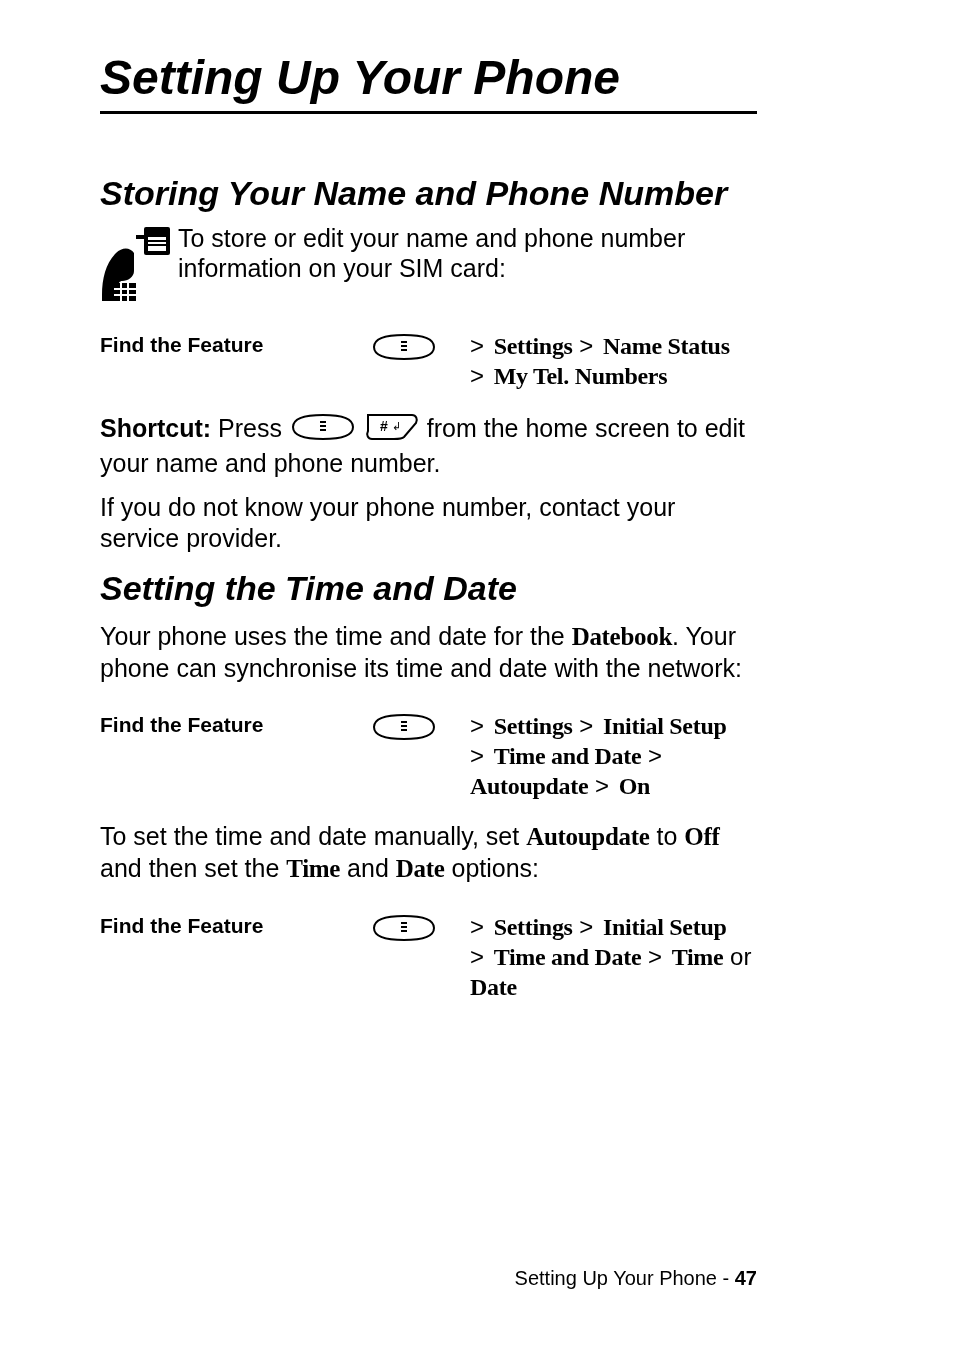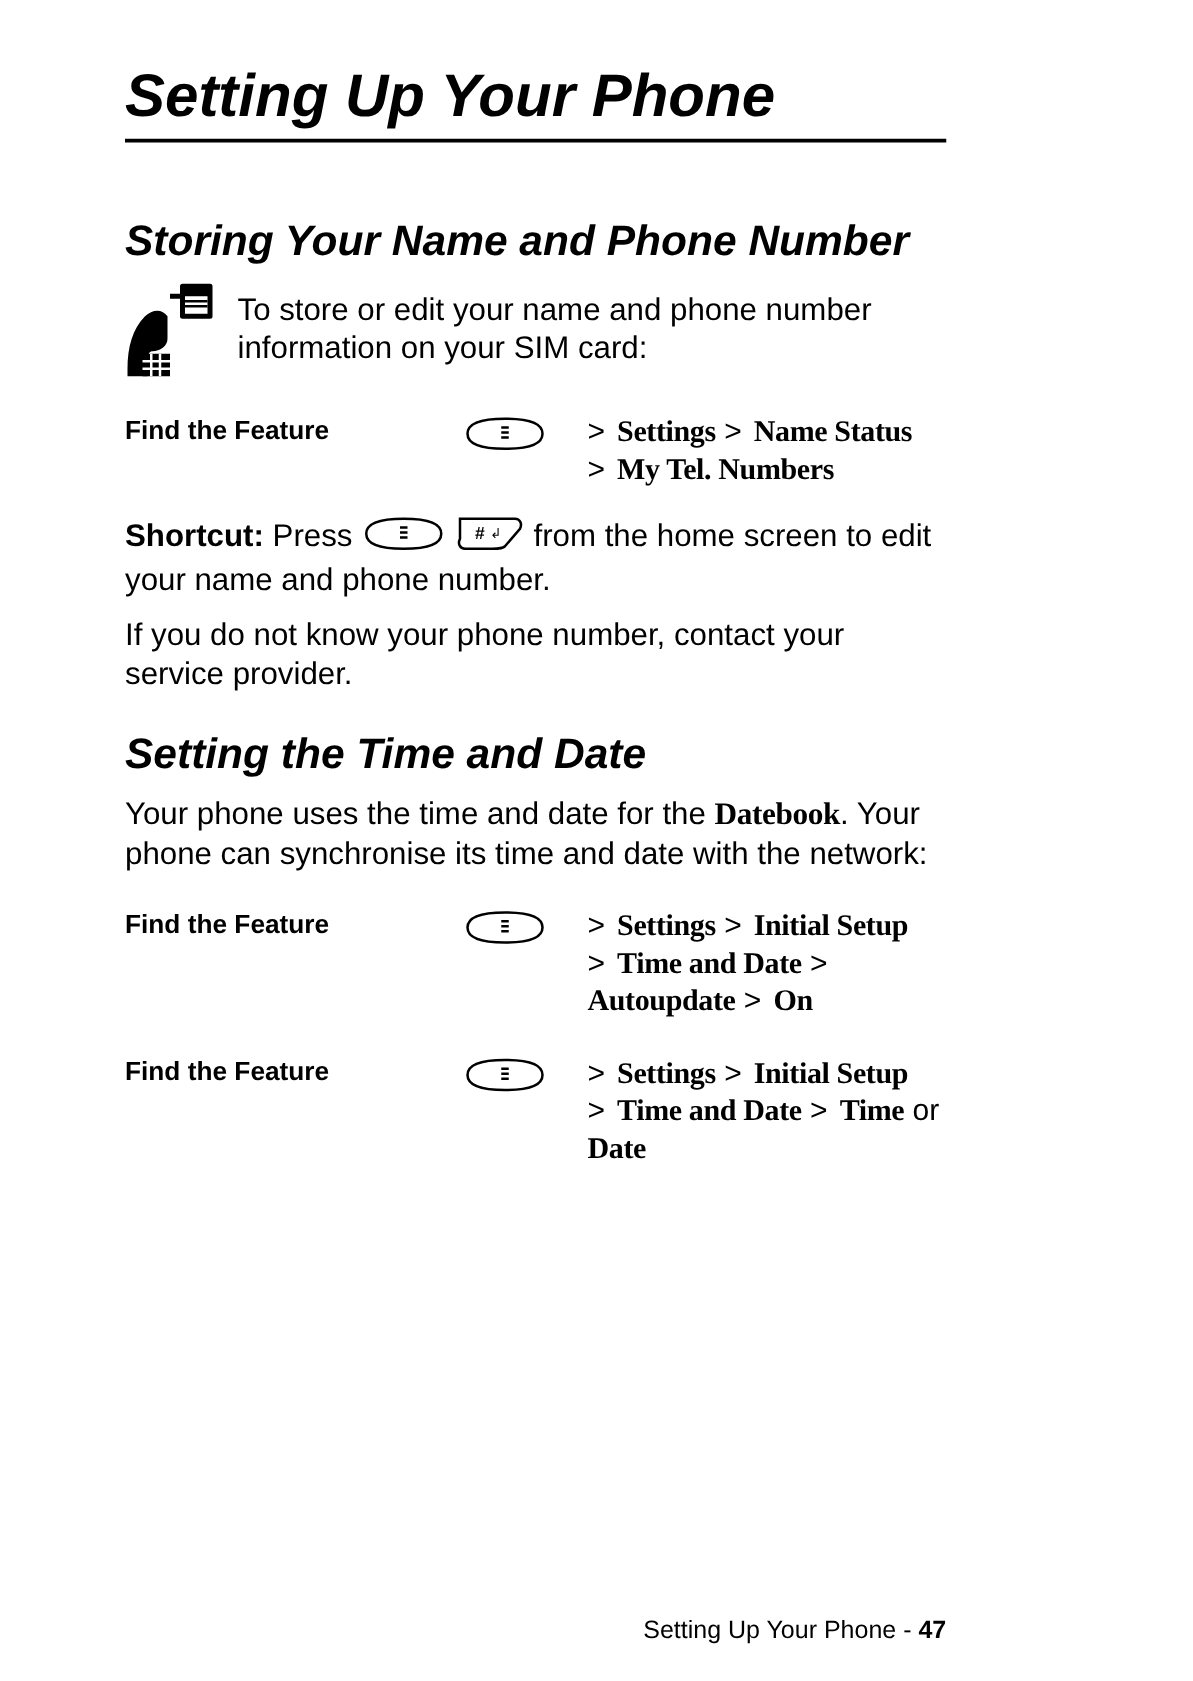--- a/index.html
+++ b/index.html
@@ -26,30 +26,30 @@
   }
   .rule {
     border: none;
     border-top: 3px solid #000;
     margin: 0 0 60px 0;
   }
   .h2 {
     font-size: 34px;
     font-weight: bold;
     font-style: italic;
-    margin: 30px 0 10px 0;
+    margin: 16px 0 10px 0;
   }
   .body {
     font-size: 25px;
     line-height: 1.2;
   }
   .intro-row {
     display: flex;
-    gap: 18px;
-    align-items: center;
+    gap: 6px;
+    align-items: flex-start;
   }
   .sim-icon svg {
     display: block;
   }
   .feature-row {
     display: flex;
     align-items: flex-start;
     margin: 28px 0 20px 0;
     gap: 10px;
   }
@@ -86,21 +86,21 @@
   }
   .strong {
     font-weight: bold;
   }
   .menu-key, .hash-key {
     display: inline-block;
     vertical-align: -4px;
   }
   .footer {
     position: absolute;
-    bottom: 29px;
+    bottom: 55px;
     right: 100px;
     font-size: 20px;
   }
   .footer .pg {
     font-weight: bold;
   }
   svg { overflow: visible; }
 </style>
 </head>
 <body>
@@ -194,20 +194,23 @@
           <line x1="31" y1="17" x2="37" y2="17" stroke="#000" stroke-width="2"></line>
         </svg>
       </span>
     </div>
     <div class="feature-path">
       <span class="gt">&gt; </span><span class="cond">Settings</span><span class="gt"> &gt; </span><span class="cond">Initial Setup</span><br>
       <span class="gt">&gt; </span><span class="cond">Time and Date</span><span class="gt"> &gt; </span><span class="cond">Autoupdate</span><span class="gt"> &gt; </span><span class="cond">On</span>
     </div>
   </div>
 
+  <p class="para">
+    <span>To set the time and date manually, set </span><span class="cond">Autoupdate</span><span> to </span><span class="cond">Off</span><span> and then set the </span><span class="cond">Time</span><span> and </span><span class="cond">Date</span><span> options:</span>
+  </p>
 
   <div class="feature-row">
     <div class="feature-label">Find the Feature</div>
     <div class="feature-key">
       <span class="menu-key">
         <svg width="68" height="28" viewBox="0 0 68 28">
           <path d="M4 14 C4 6 14 2 34 2 C54 2 64 6 64 14 C64 22 54 26 34 26 C14 26 4 22 4 14 Z" fill="#fff" stroke="#000" stroke-width="2"></path>
           <line x1="31" y1="9" x2="37" y2="9" stroke="#000" stroke-width="2"></line>
           <line x1="31" y1="13" x2="37" y2="13" stroke="#000" stroke-width="2"></line>
           <line x1="31" y1="17" x2="37" y2="17" stroke="#000" stroke-width="2"></line>

